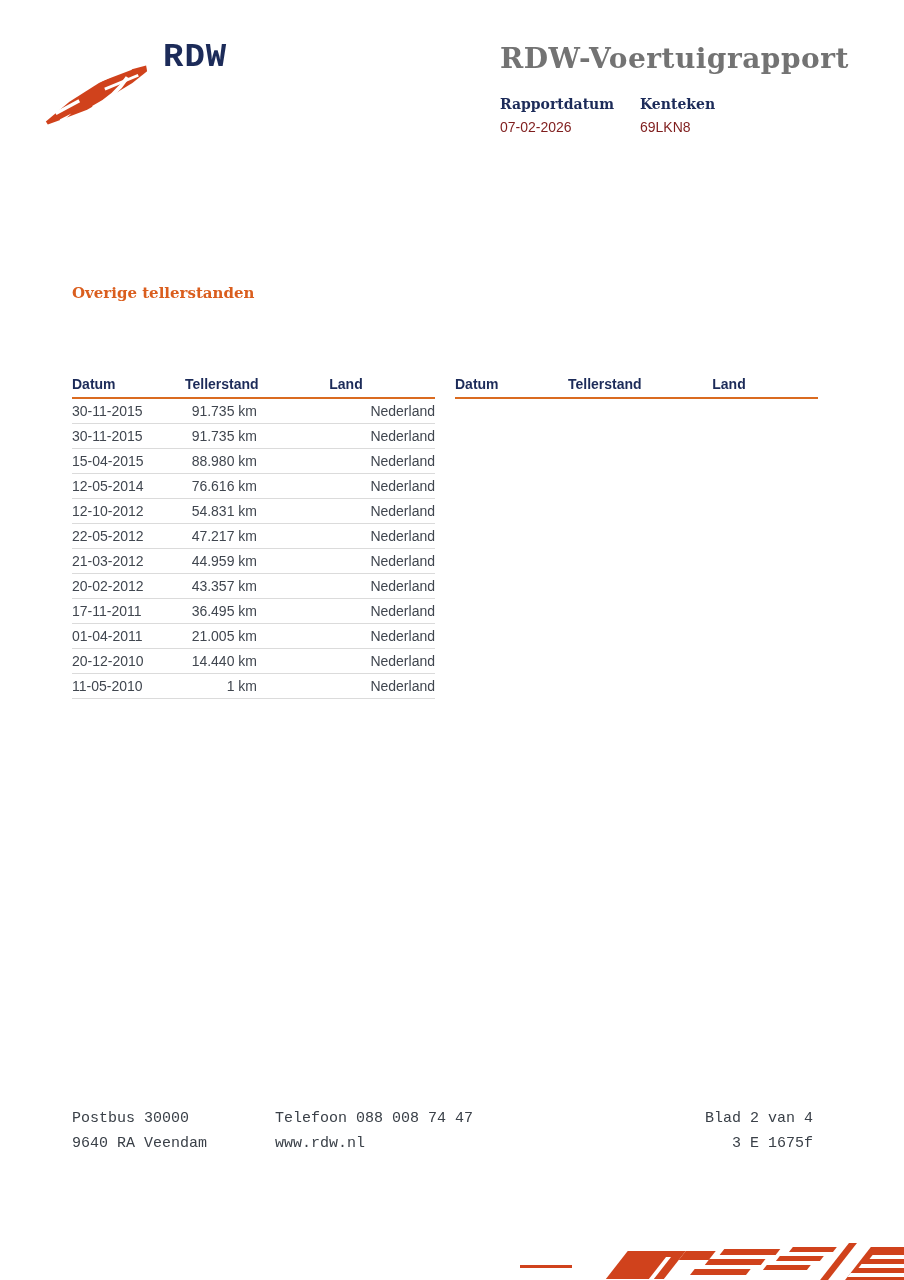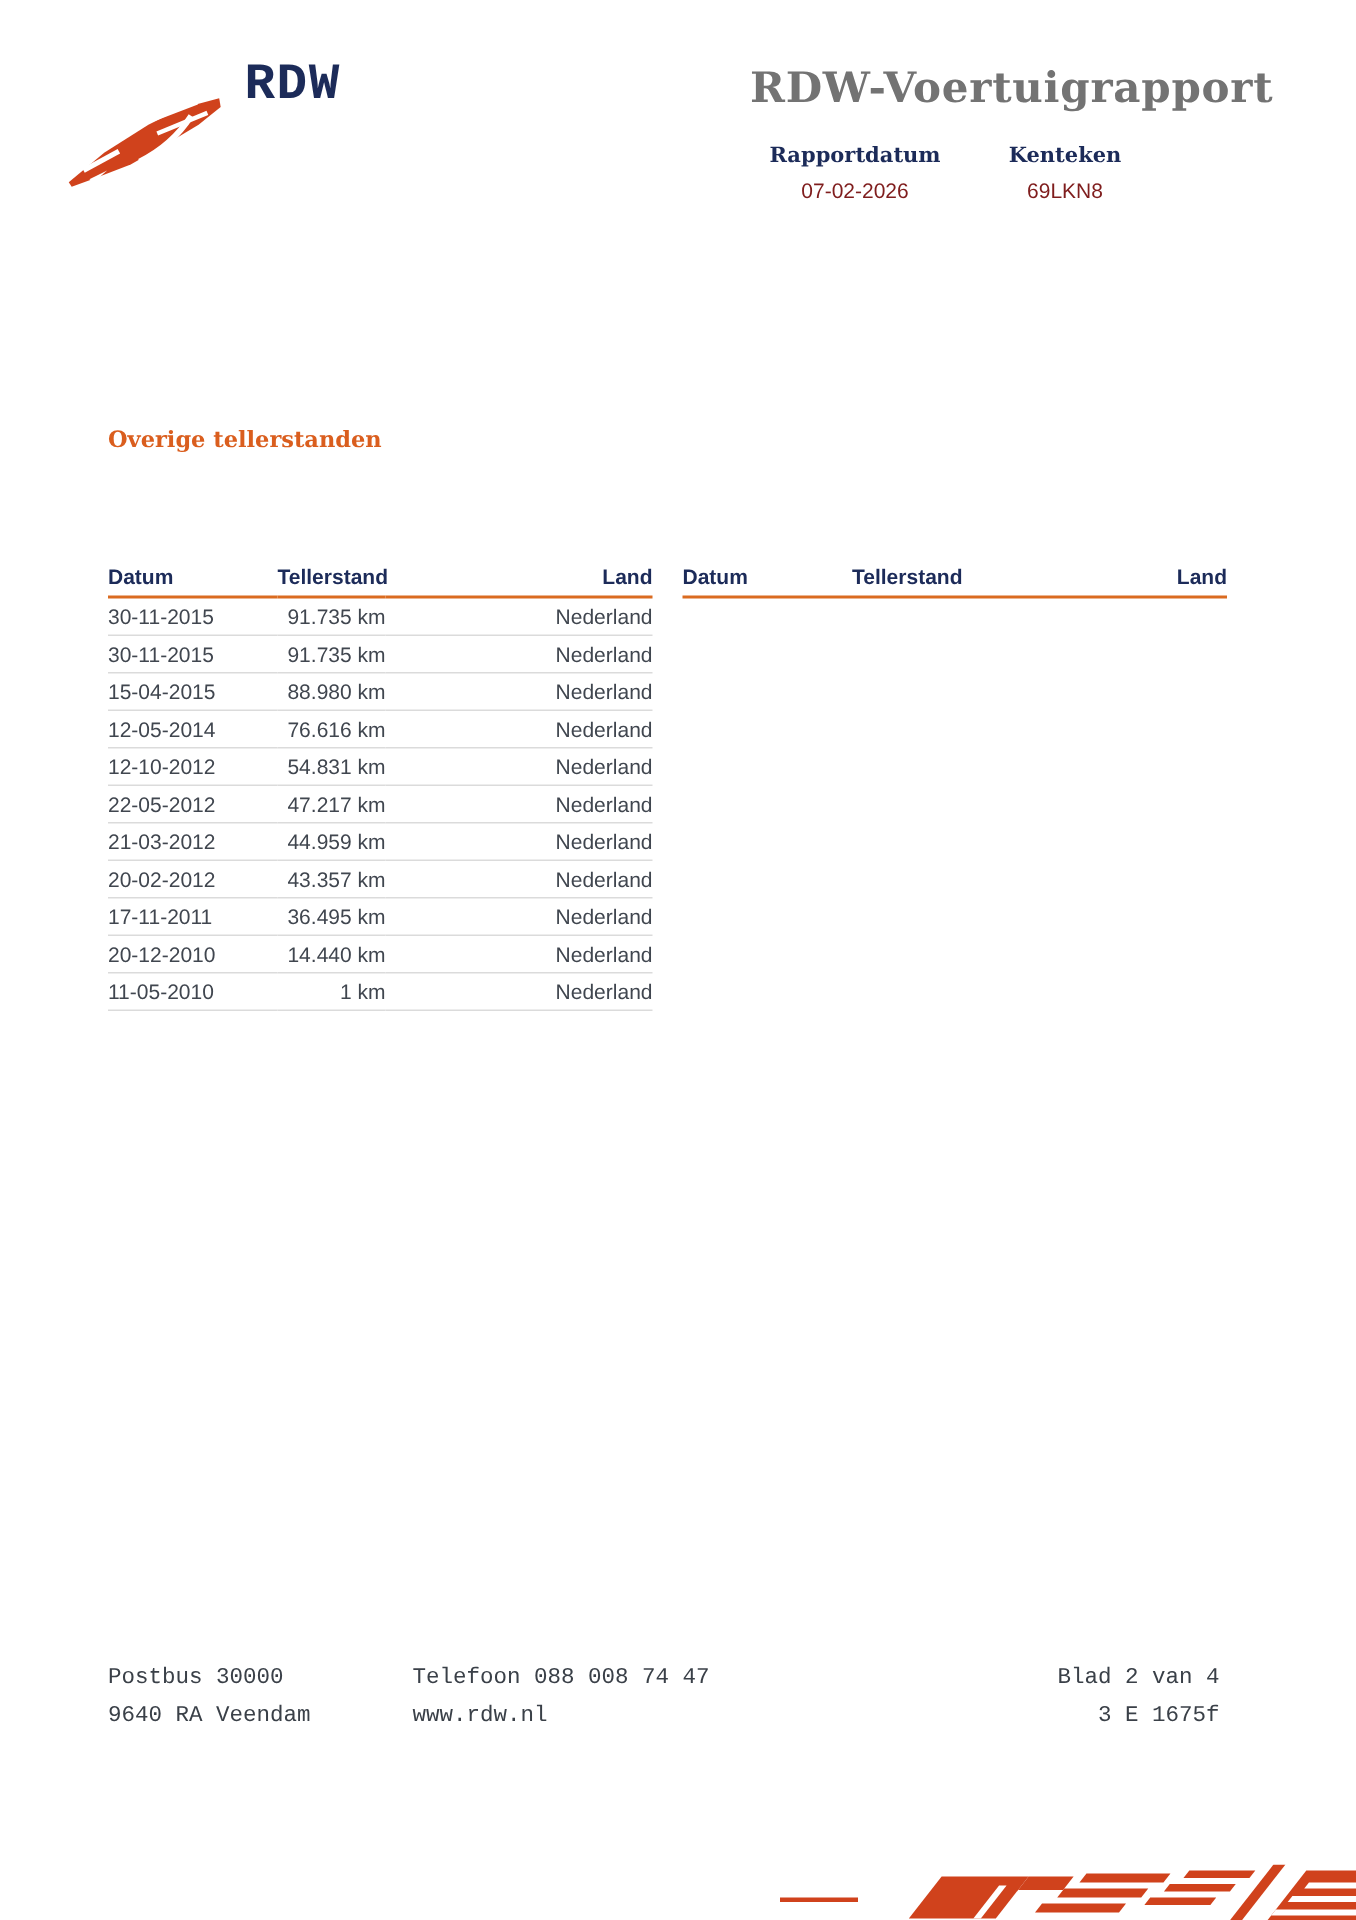--- a/index.html
+++ b/index.html
@@ -34,21 +34,20 @@
     font-family: "DejaVu Serif", serif;
     font-weight: bold;
     font-size: 28px;
     color: #737373;
     letter-spacing: 0.5px;
   }
   .meta {
     position: absolute;
     left: 500px; top: 96px;
     display: flex;
-    text-align: center;
   }
   .meta-col { width: 140px; }
   .meta-label {
     font-family: "DejaVu Serif", serif;
     font-weight: bold;
     font-size: 14px;
     color: #1C2B59;
   }
   .meta-value {
     margin-top: 7px;
@@ -82,21 +81,21 @@
   table.odo th {
     font-family: "Liberation Sans", sans-serif;
     font-weight: bold;
     font-size: 14px;
     color: #1C2B59;
     text-align: left;
     padding: 0 0 5px 0;
     border-bottom: 2px solid #DA6B20;
     white-space: nowrap;
   }
-  table.odo th:last-child { text-align: right; }
+  table.odo th:last-child { text-align: center; }
   table.odo td {
     font-size: 14px;
     color: #40464F;
     padding: 4px 0;
     border-bottom: 1px solid #DBDBDB;
     white-space: nowrap;
   }
   table.odo td:nth-child(2) { text-align: right; }
   table.odo td:nth-child(3) { text-align: right; }
 
@@ -204,20 +203,25 @@
             <td>Nederland</td>
           </tr>
           <tr>
             <td>20-02-2012</td>
             <td>43.357 km</td>
             <td>Nederland</td>
           </tr>
           <tr>
             <td>17-11-2011</td>
             <td>36.495 km</td>
+            <td>Nederland</td>
+          </tr>
+          <tr>
+            <td>01-04-2011</td>
+            <td>21.005 km</td>
             <td>Nederland</td>
           </tr>
           <tr>
             <td>20-12-2010</td>
             <td>14.440 km</td>
             <td>Nederland</td>
           </tr>
           <tr>
             <td>11-05-2010</td>
             <td>1 km</td>

